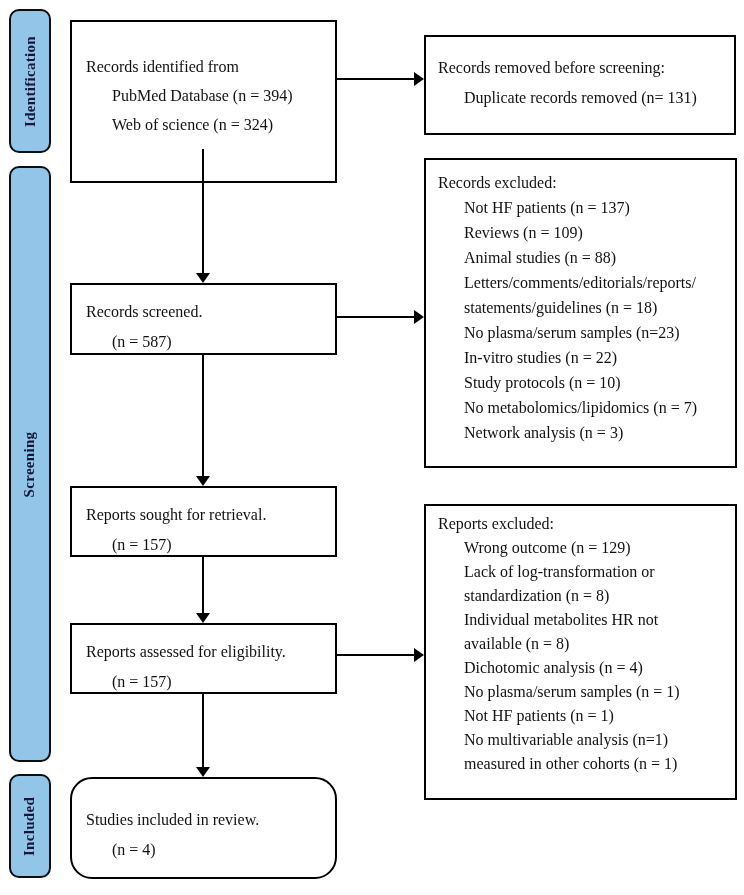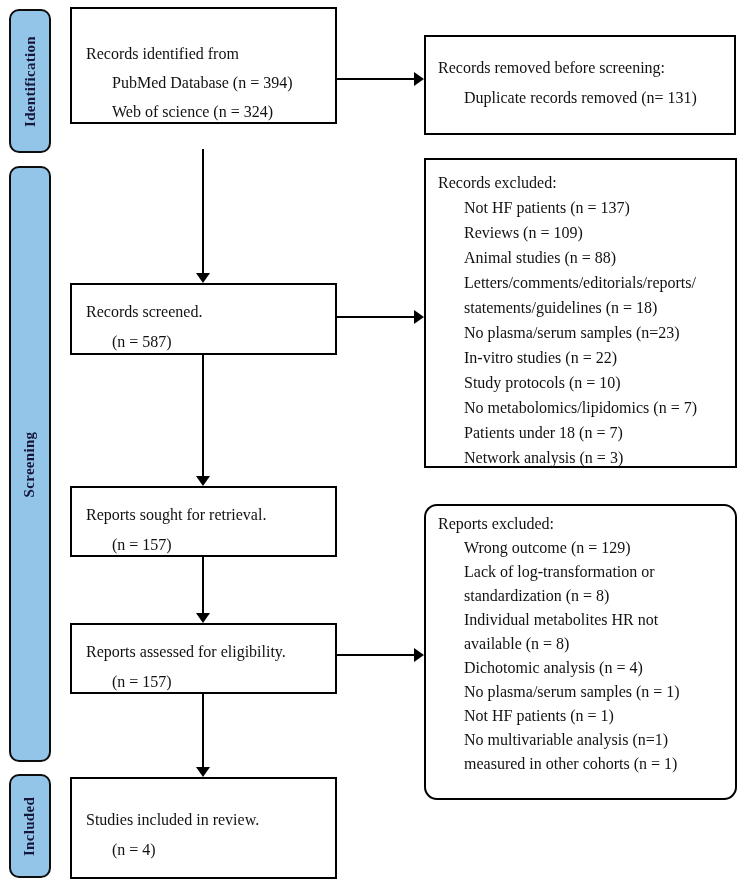--- a/index.html
+++ b/index.html
@@ -47,36 +47,36 @@
   .box {
     position: absolute;
     background: #ffffff;
     border: 2px solid var(--border-color);
     font-size: 16px;
     color: #111111;
   }
   .box .line { white-space: nowrap; }
   .box .i1 { padding-left: 26px; }
 
-  .box-identified       { left: 70px;  top: 7px;  width: 267px; height: 117px; padding: 30px 0 0 14px; }
+  .box-identified       { left: 70px;  top: 20px;  width: 267px; height: 163px; padding: 30px 0 0 14px; }
   .box-identified .line { line-height: 29px; }
 
   .box-screened         { left: 70px;  top: 283px; width: 267px; height: 72px;  padding: 12px 0 8px 14px; }
   .box-sought           { left: 70px;  top: 486px; width: 267px; height: 71px;  padding: 12px 0 0 14px; }
   .box-assessed         { left: 70px;  top: 623px; width: 267px; height: 71px;  padding: 12px 0 0 14px; }
-  .box-included         { left: 70px;  top: 777px; width: 267px; height: 102px; padding: 26px 0 0 14px; }
+  .box-included         { left: 70px;  top: 777px; width: 267px; height: 102px; padding: 26px 0 0 14px; border-radius: 22px; }
   .box-screened .line, .box-sought .line, .box-assessed .line, .box-included .line { line-height: 30px; }
 
   .box-removed          { left: 424px; top: 35px;  width: 312px; height: 100px; padding: 16px 0 0 12px; }
   .box-removed .line    { line-height: 30px; }
 
   .box-records-excluded { left: 424px; top: 158px; width: 313px; height: 310px; padding: 10px 0 0 12px; }
   .box-records-excluded .line { line-height: 25px; }
 
-  .box-reports-excluded { left: 424px; top: 504px; width: 313px; height: 296px; padding: 6px 0 0 12px; border-radius: 13px; }
+  .box-reports-excluded { left: 424px; top: 504px; width: 313px; height: 296px; padding: 6px 0 0 12px; }
   .box-reports-excluded .line { line-height: 24px; }
 
   
   .varrow {
     position: absolute;
     width: 2px;
     background: var(--border-color);
   }
   .varrow::after {
     content: "";
@@ -156,21 +156,20 @@
       <div class="line">Records excluded:</div>
       <div class="line i1">Not HF patients (n = 137)</div>
       <div class="line i1">Reviews (n = 109)</div>
       <div class="line i1">Animal studies (n = 88)</div>
       <div class="line i1">Letters/comments/editorials/reports/</div>
       <div class="line i1">statements/guidelines (n = 18)</div>
       <div class="line i1">No plasma/serum samples (n=23)</div>
       <div class="line i1">In-vitro studies (n = 22)</div>
       <div class="line i1">Study protocols (n = 10)</div>
       <div class="line i1">No metabolomics/lipidomics (n = 7)</div>
-      <div class="line i1">Patients under 18 (n = 7)</div>
       <div class="line i1">Network analysis (n = 3)</div>
     </div>
   <div class="box box-reports-excluded">
       <div class="line">Reports excluded:</div>
       <div class="line i1">Wrong outcome (n = 129)</div>
       <div class="line i1">Lack of log-transformation or</div>
       <div class="line i1">standardization (n = 8)</div>
       <div class="line i1">Individual metabolites HR not</div>
       <div class="line i1">available (n = 8)</div>
       <div class="line i1">Dichotomic analysis (n = 4)</div>

